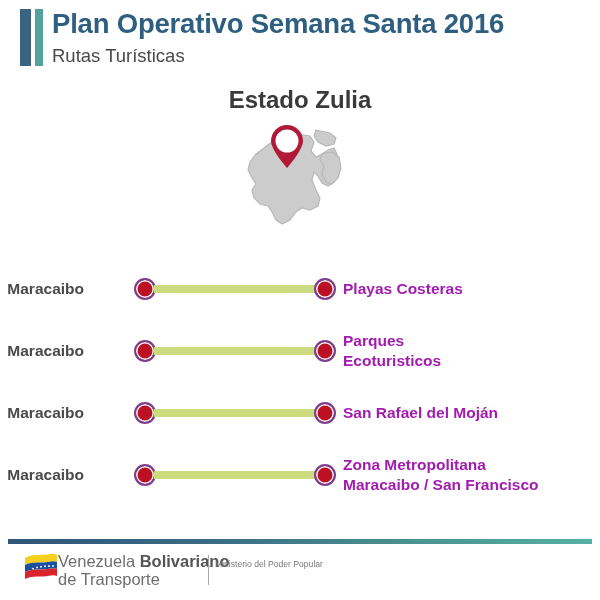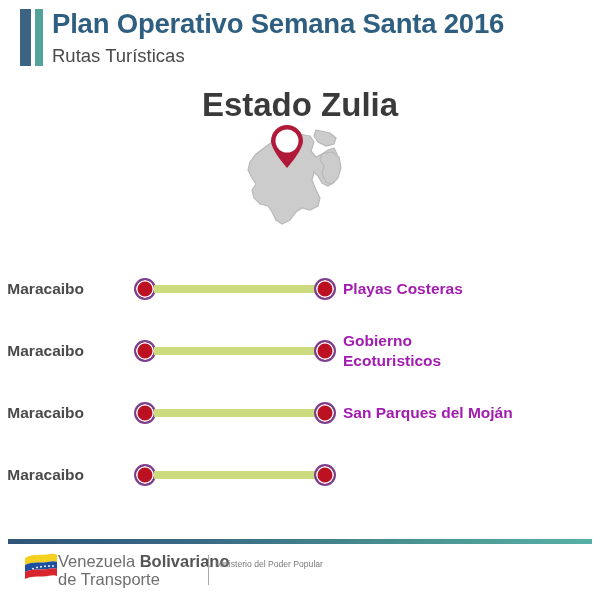--- a/index.html
+++ b/index.html
@@ -59,21 +59,21 @@
     color: #4a4a4a;
     white-space: nowrap;
   }
 
   
   #state-title {
     position: absolute;
     left: 0; top: 86px;
     width: 600px;
     text-align: center;
-    font-size: 33px;
+    font-size: 24px;
     font-weight: bold;
     color: #3a3a3a;
   }
   #map-block {
     position: absolute;
     left: 238px;
     top: 124px;
     width: 135px;
     height: 118px;
   }
@@ -230,37 +230,39 @@
     <div class="connector"></div>
     <div class="node node-right"></div>
     <div class="dest-label">Playas Costeras</div>
   </div>
 
   <div class="route-row">
     <div class="origin-label">Maracaibo</div>
     <div class="node node-left"></div>
     <div class="connector"></div>
     <div class="node node-right"></div>
-    <div class="dest-label">Gobierno
+    <div class="dest-label">Parques
 Ecoturisticos</div>
   </div>
 
   <div class="route-row">
     <div class="origin-label">Maracaibo</div>
     <div class="node node-left"></div>
     <div class="connector"></div>
     <div class="node node-right"></div>
-    <div class="dest-label">San Parques del Moján</div>
+    <div class="dest-label">San Rafael del Moján</div>
   </div>
 
   <div class="route-row">
     <div class="origin-label">Maracaibo</div>
     <div class="node node-left"></div>
     <div class="connector"></div>
     <div class="node node-right"></div>
+    <div class="dest-label">Zona Metropolitana
+Maracaibo / San Francisco</div>
   </div>
 
 </div>
 
 <div id="footer-divider"></div>
 
 <div id="footer">
 
   <div id="flag-icon">
     <svg width="34" height="30" viewBox="0 0 34 30" xmlns="http://www.w3.org/2000/svg">

